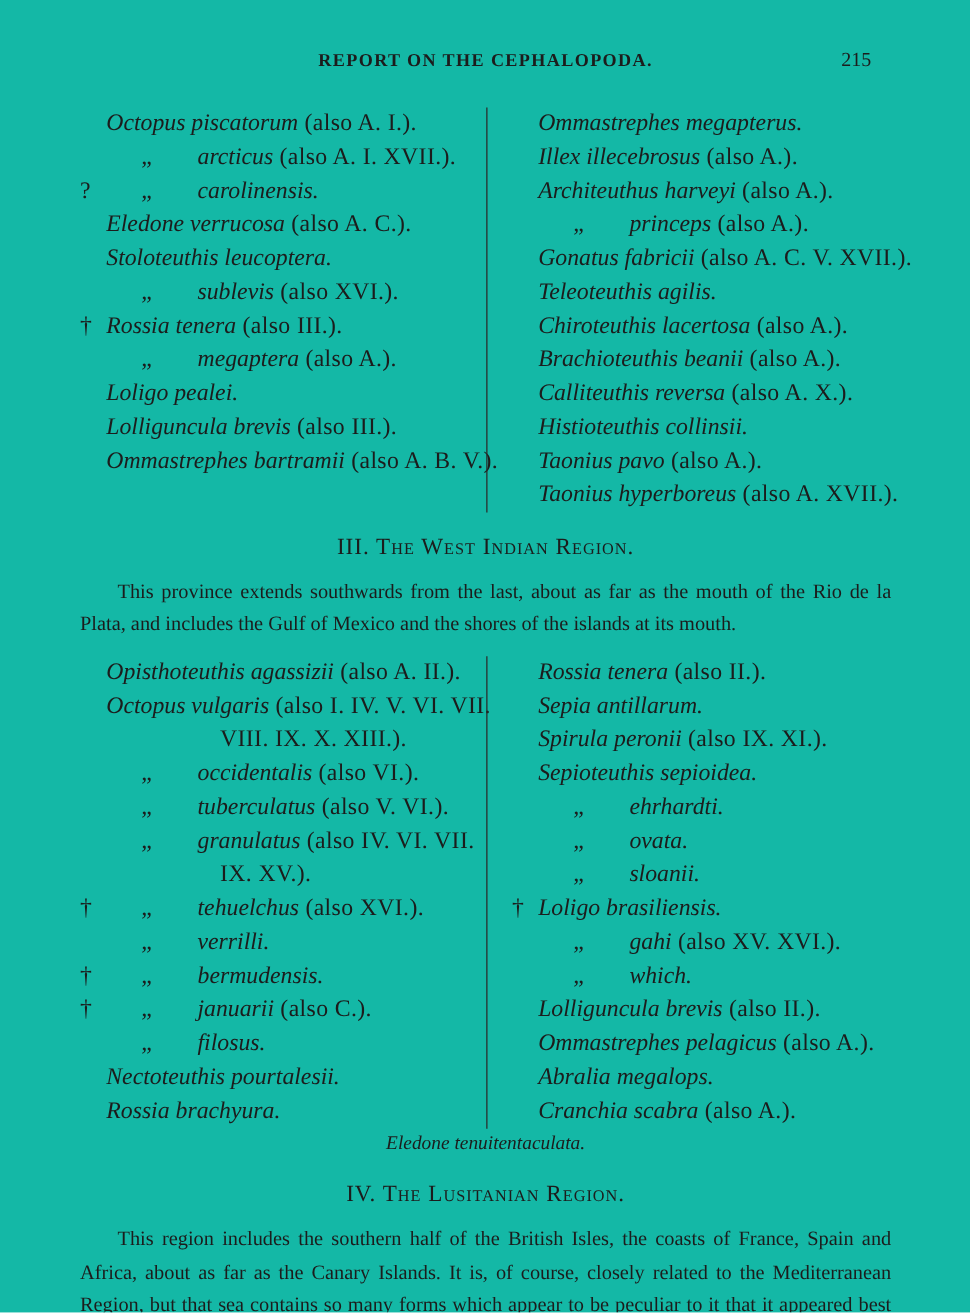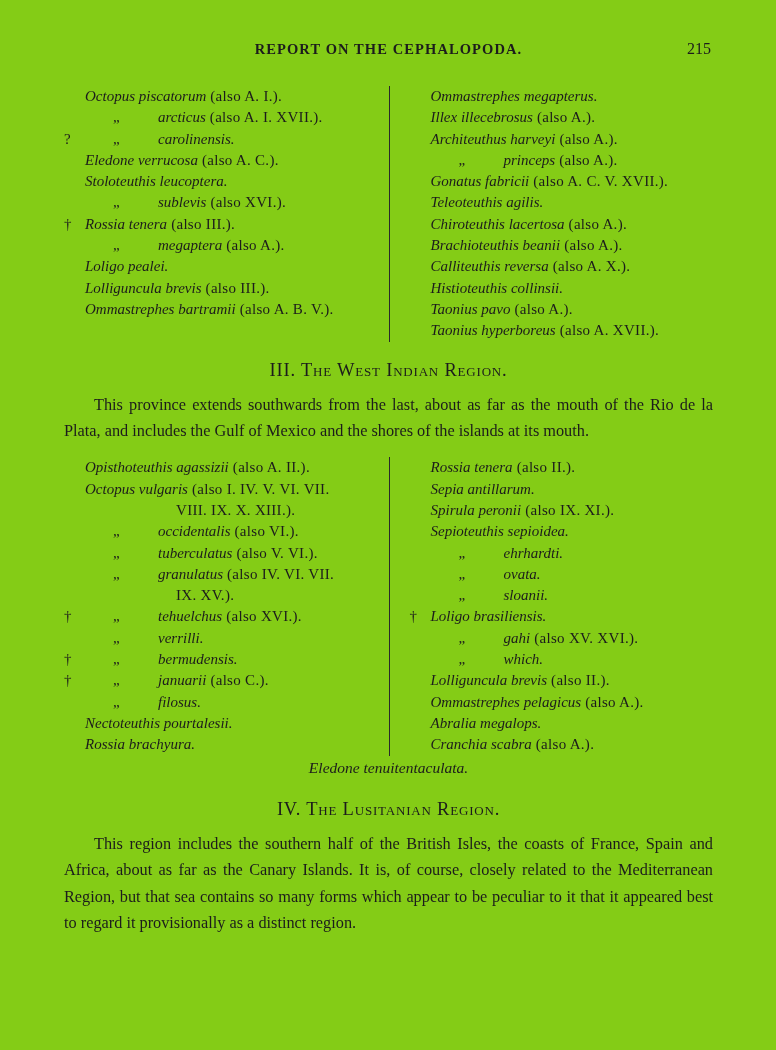--- a/index.html
+++ b/index.html
@@ -1,28 +1,28 @@
 <!DOCTYPE html>
 <html><head>
 <meta charset="utf-8">
 <style>
   html,body{margin:0;padding:0;background:#ffffff;}
   .page{
     width:776px;height:1050px;box-sizing:border-box;
     padding:40px 63px 0 64px;
-    background:#84cc16;color:#1c1c1c;
+    background:#14b8a6;color:#1c1c1c;
     font-family:"Liberation Serif", serif;
     overflow:hidden;
   }
   .running-header{position:relative;text-align:center;margin-bottom:26px;height:20px;}
   .header-title{font-weight:bold;font-size:14.5px;letter-spacing:1.1px;}
-  .page-number{position:absolute;right:2px;top:0;font-size:16px;font-weight:normal;}
+  .page-number{position:absolute;right:16px;top:0;font-size:16px;font-weight:normal;}
 
   .species-list{display:flex;align-items:stretch;}
-  .col{width:50%;box-sizing:border-box;font-size:15px;line-height:1.42;}
+  .col{width:50%;box-sizing:border-box;font-size:19px;line-height:1.42;}
   .col-right{border-left:1.3px solid #2a2a2a;padding-left:20px;}
   .sp-line{white-space:nowrap;}
   .marker{display:inline-block;width:21px;font-style:normal;}
   .ditto{display:inline-block;width:73px;padding-left:28px;box-sizing:border-box;font-style:normal;}
   .sp-name{font-style:italic;}
   .sp-note{font-style:normal;letter-spacing:0.3px;}
   .sp-cont{padding-left:112px;letter-spacing:0.3px;white-space:nowrap;}
 
   .section-heading{
     text-align:center;font-variant:small-caps;font-weight:400;

